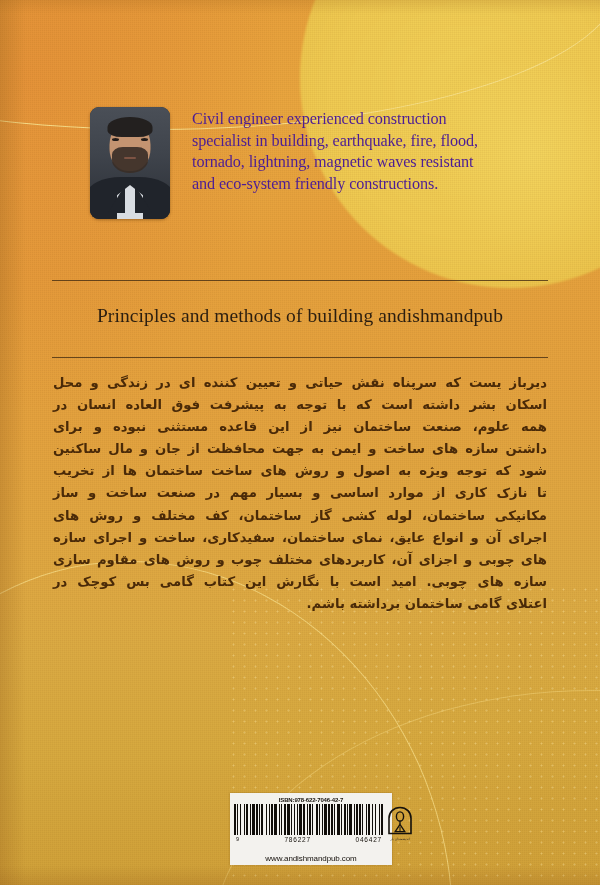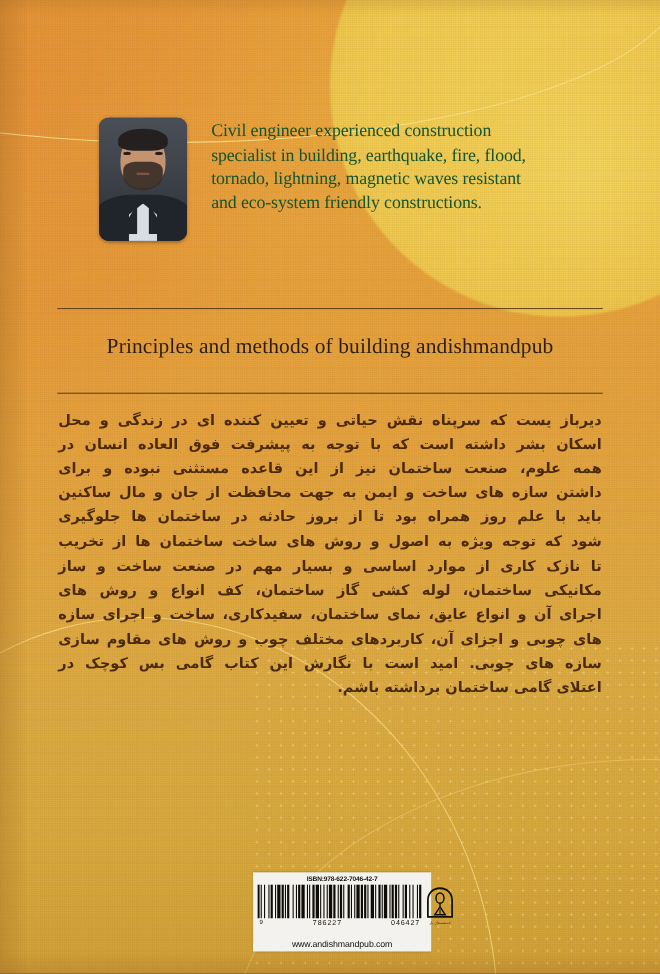--- a/index.html
+++ b/index.html
@@ -248,21 +248,21 @@
     font-weight: bold;
     font-size: 17.5px;
     color: #2a1d0f;
     letter-spacing: 0.2px;
     margin-bottom: 2px;
     line-height: 1.25;
   }
   .author-bio {
     font-size: 16.2px;
     line-height: 1.33;
-    color: #14532d;
+    color: #4c1d95;
     letter-spacing: -0.1px;
   }
   .author-bio div { white-space: nowrap; }
 
   
   .rule {
     position: absolute;
     left: 52px;
     right: 52px;
     height: 1px;
@@ -432,24 +432,23 @@
 
   <div class="rule rule-top"></div>
   <div class="book-title">Principles and methods of building andishmandpub</div>
   <div class="rule rule-bottom"></div>
 
   <div class="fa-body">
     <span class="ln">دیرباز یست که سرپناه نقش حیاتی و تعیین کننده ای در زندگی و محل</span>
     <span class="ln">اسکان بشر داشته است که با توجه به پیشرفت فوق العاده انسان در</span>
     <span class="ln">همه علوم، صنعت ساختمان نیز از این قاعده مستثنی نبوده و برای</span>
     <span class="ln">داشتن سازه های ساخت و ایمن به جهت محافظت از جان و مال ساکنین</span>
-    <span class="ln">باید با علم روز همراه بود تا از بروز حادثه در ساختمان ها جلوگیری</span>
     <span class="ln">شود که توجه ویژه به اصول و روش های ساخت ساختمان ها از تخریب</span>
     <span class="ln">تا نازک کاری از موارد اساسی و بسیار مهم در صنعت ساخت و ساز</span>
-    <span class="ln">مکانیکی ساختمان، لوله کشی گاز ساختمان، کف انواع و روش های</span>
+    <span class="ln">مکانیکی ساختمان، لوله کشی گاز ساختمان، کف مختلف و روش های</span>
     <span class="ln">اجرای آن و انواع عایق، نمای ساختمان، سفیدکاری، ساخت و اجرای سازه</span>
     <span class="ln">های چوبی و اجزای آن، کاربردهای مختلف چوب و روش های مقاوم سازی</span>
     <span class="ln">سازه های چوبی. امید است با نگارش این کتاب گامی بس کوچک در</span>
     <span class="ln last">اعتلای گامی ساختمان برداشته باشم.</span>
   </div>
 
   <div class="barcode-panel">
     <div class="isbn-line">ISBN:978-622-7046-42-7</div>
     <div class="barcode-row">
       <div class="barcode-area">

